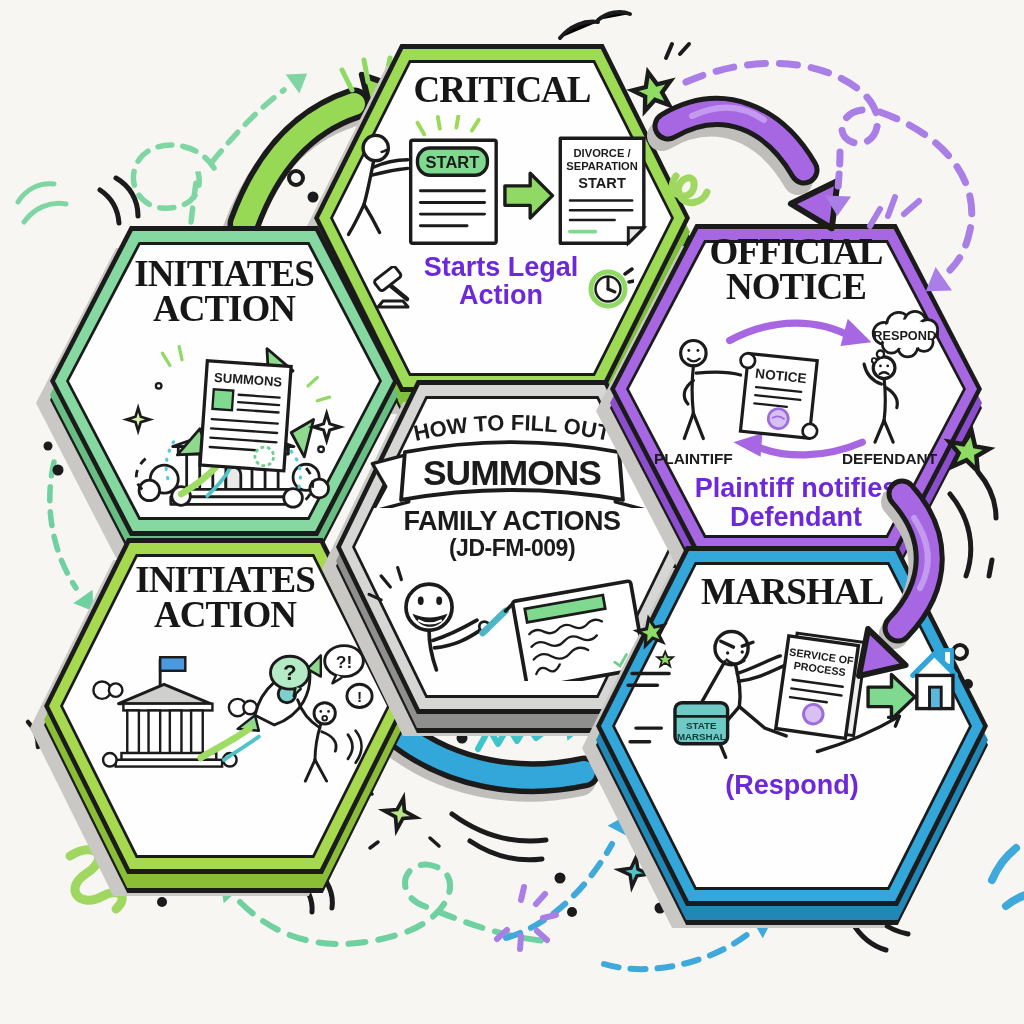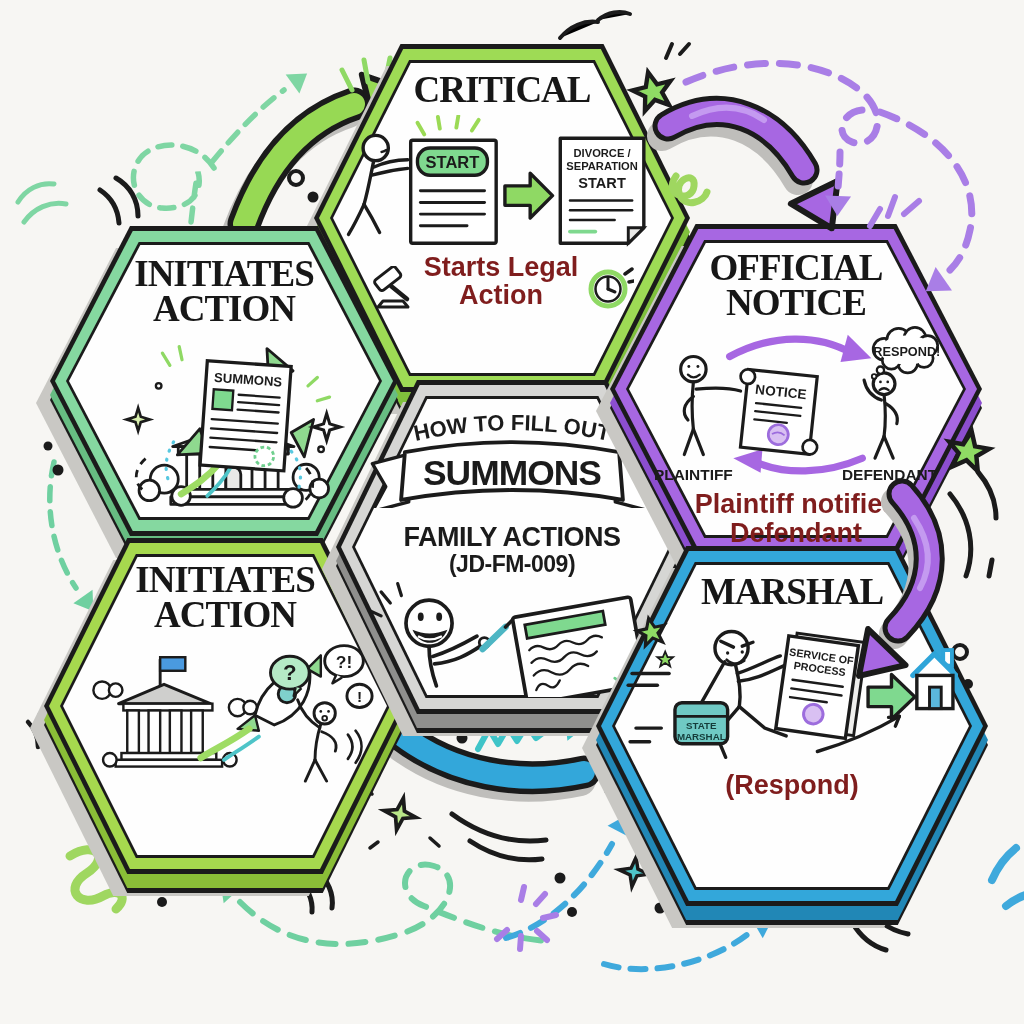--- a/index.html
+++ b/index.html
@@ -17,21 +17,21 @@
   .hex .sd2{background:#1b1b1b;transform:translateY(19px);}
   .hex .sd{transform:translateY(14px);}
   .hex .ol{background:#1b1b1b;}
   .hex .bd{inset:5px;}
   .hex .il{inset:16px;background:#1b1b1b;}
   .hex .fc{inset:19px;background:#fefefe;}
   .hex .ct{position:absolute;inset:0;display:flex;flex-direction:column;
     align-items:center;z-index:2;}
   .hex-title{font-weight:900;font-size:37px;line-height:.95;letter-spacing:-1px;
     text-align:center;color:#171717;font-family:Liberation Serif, serif;}
-  .hex-cap{font-weight:700;font-size:26px;line-height:1.05;text-align:center;color:#7f1d1d;}
+  .hex-cap{font-weight:700;font-size:26px;line-height:1.05;text-align:center;color:#6d28d9;}
   .caprow{display:flex;align-items:flex-end;gap:8px;margin-top:2px;}
   .center-kicker-wrap{margin-top:10px;}
   .center-sub{font-weight:900;font-size:27px;line-height:1;letter-spacing:-.5px;}
   .center-code{font-weight:800;font-size:23px;line-height:1.15;letter-spacing:-.5px;}
 </style>
 </head>
 <body>
 
 <div class="canvas">
 
@@ -391,21 +391,21 @@
         <text font-size="23" font-weight="900" fill="#1b1b1b">
           <textPath href="#arcp" startOffset="50%" text-anchor="middle">HOW TO FILL OUT</textPath>
         </text>
         <g>
           <polygon points="14,62 52,52 52,102 14,112 28,86" fill="#fff" stroke="#1b1b1b" stroke-width="3.5" stroke-linejoin="round"></polygon>
           <polygon points="306,62 268,52 268,102 306,112 292,86" fill="#fff" stroke="#1b1b1b" stroke-width="3.5" stroke-linejoin="round"></polygon>
           <path d="M48,50 C122,36 198,36 272,50 L276,100 C198,86 122,86 44,100 Z" fill="#fff" stroke="#1b1b1b" stroke-width="4" stroke-linejoin="round"></path>
           <text x="160" y="84" text-anchor="middle" font-size="37" font-weight="900" letter-spacing="-1" fill="#1b1b1b">SUMMONS</text>
         </g>
       </svg>
-      <div class="center-sub" style="margin-top:16px">FAMILY ACTIONS</div>
+      <div class="center-sub" style="margin-top:0">FAMILY ACTIONS</div>
       <div class="center-code">(JD-FM-009)</div>
       <svg width="296" height="118" viewBox="0 0 320 128" style="margin-top:2px">
         <g stroke="#1b1b1b" stroke-width="3.5" stroke-linecap="round">
           <path d="M28,26 l-10,-12"></path>
             <path d="M40,18 l-4,-13"></path>
             <path d="M18,40 l-13,-6"></path>
         </g>
         <g>
           <circle cx="70" cy="48" r="25" fill="#fff" stroke="#1b1b1b" stroke-width="4"></circle>
           <ellipse cx="61" cy="41" rx="3.2" ry="4.6" fill="#1b1b1b"></ellipse>
@@ -435,21 +435,21 @@
   </div>
 
   <div class="hex" style="left:610px;top:224px;width:372px;height:330px">
     <div class="ly sh"></div>
     <div class="ly sd2"></div>
     <div class="ly sd" style="background:#8c4ecf"></div>
     <div class="ly ol"></div>
     <div class="ly bd" style="background:#a767e2"></div>
     <div class="ly il"></div>
     <div class="ly fc"></div>
-    <div class="ct" style="padding-top:26px">
+    <div class="ct" style="padding-top:10px">
       <div class="hex-title">
         <div>OFFICIAL</div>
         <div>NOTICE</div>
       </div>
       <svg width="300" height="168" viewBox="0 0 330 185" style="margin-top:2px">
         <g>
           <path d="M92,38 C140,12 190,14 226,34" stroke="#a767e2" stroke-width="8" fill="none" stroke-linecap="round"></path>
           <polygon points="222,14 248,40 214,44" fill="#a767e2"></polygon>
           <path d="M238,150 C196,168 152,168 120,154" stroke="#a767e2" stroke-width="8" fill="none" stroke-linecap="round"></path>
           <polygon points="128,140 96,150 126,166" fill="#a767e2"></polygon>

